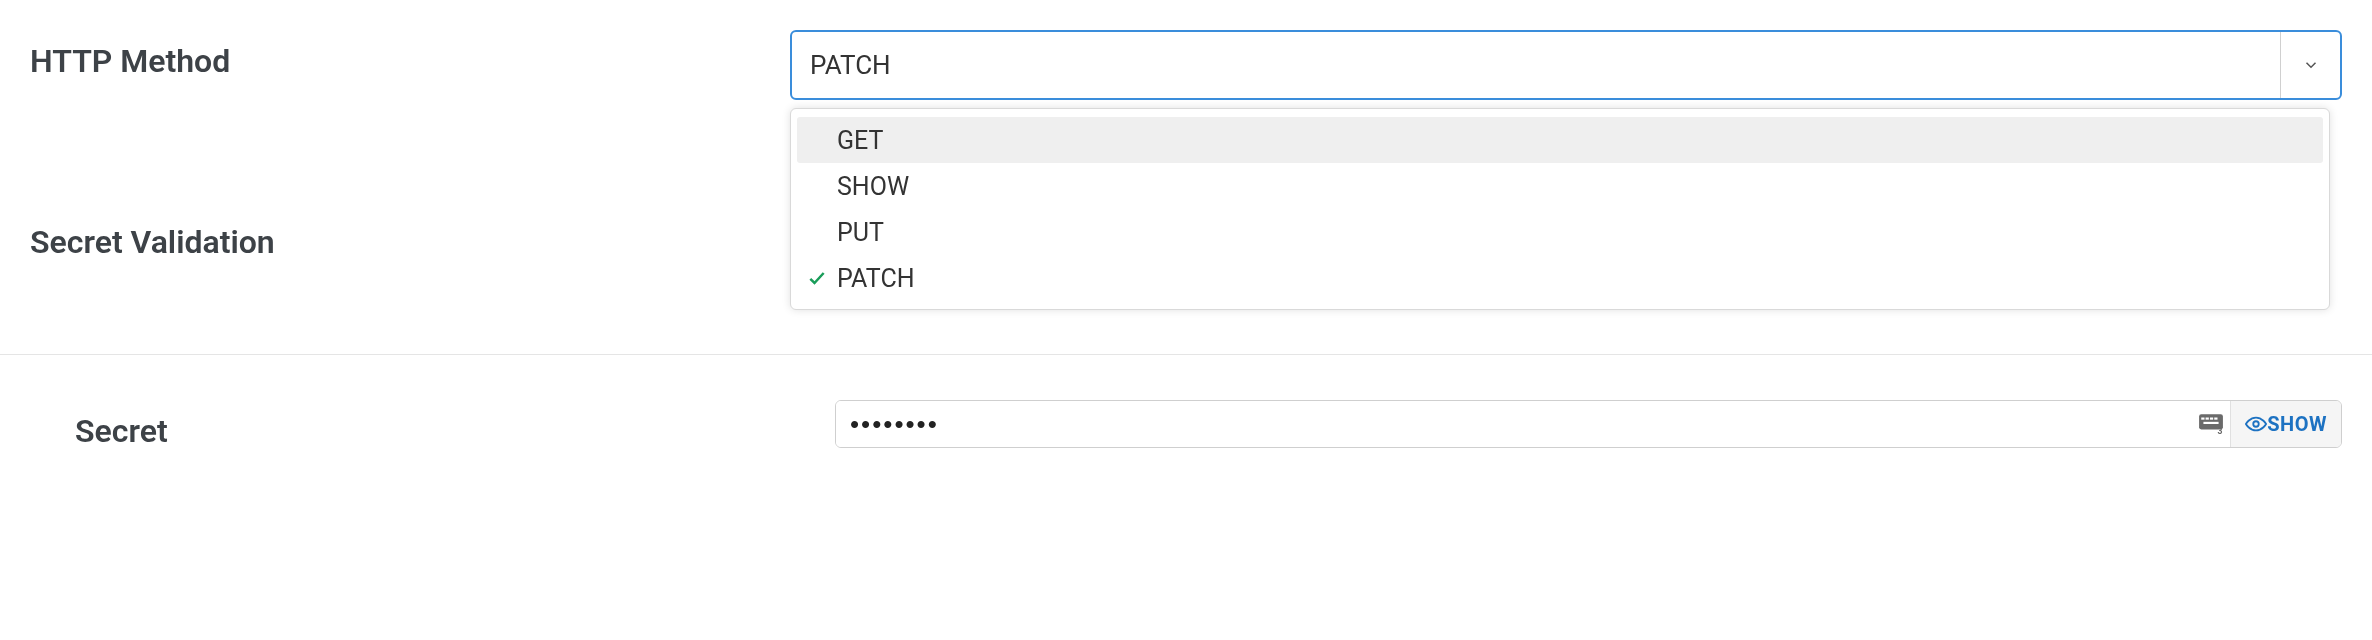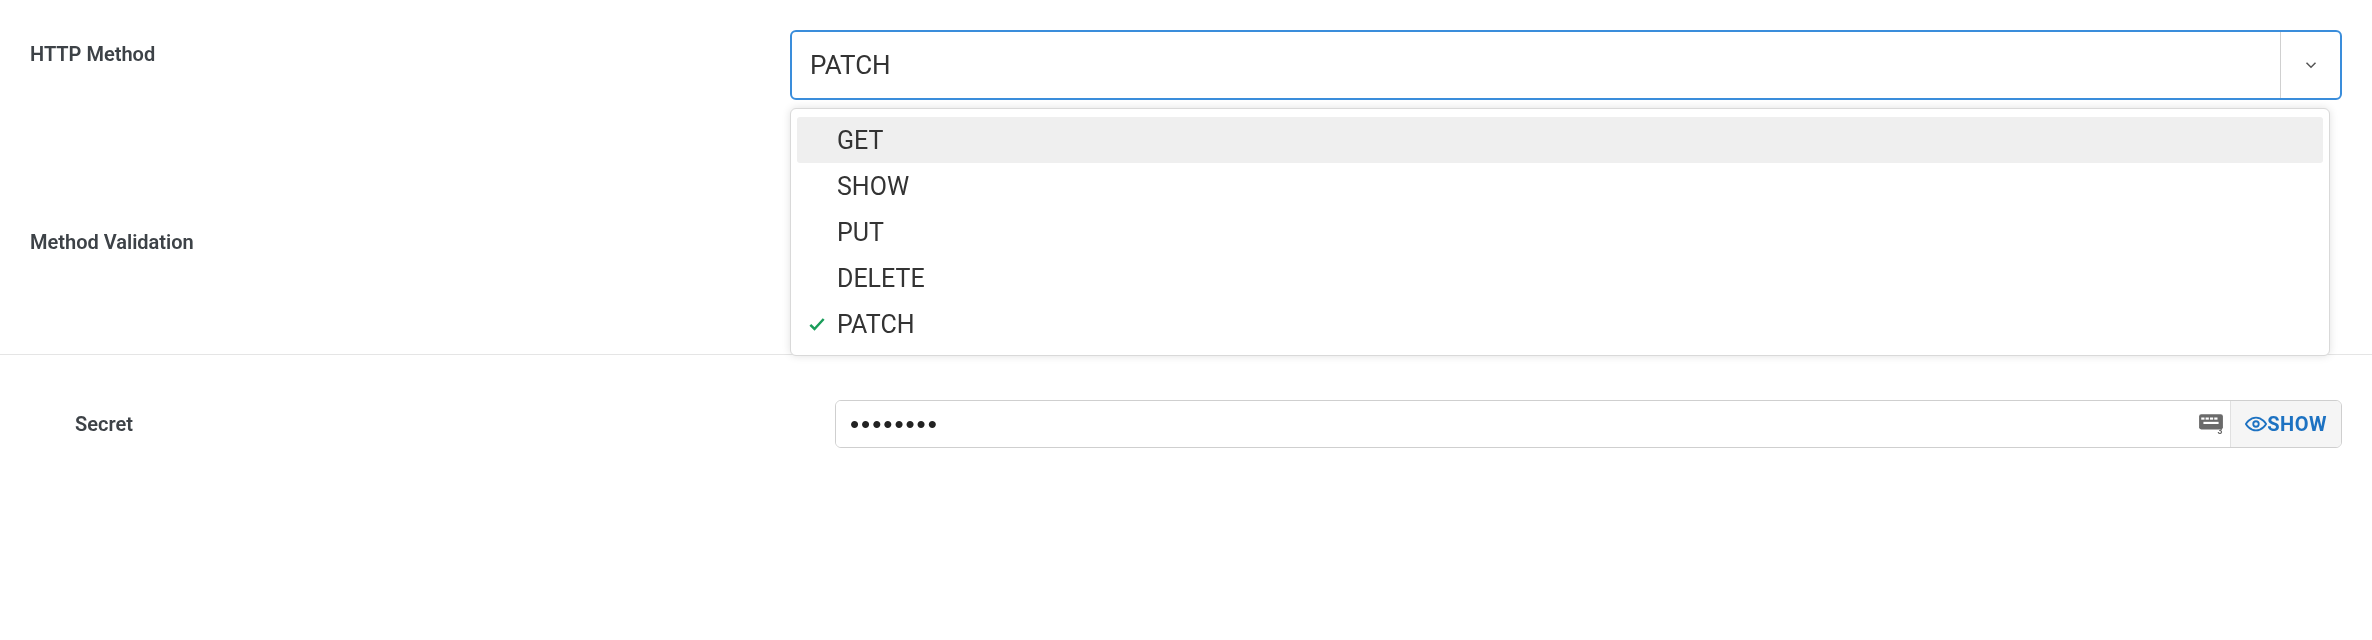--- a/index.html
+++ b/index.html
@@ -20,21 +20,21 @@
     align-items: flex-start;
     padding: 30px 30px;
     border-bottom: 1px solid #e5e5e5;
     position: relative;
   }
   .form-row.no-border {
     border-bottom: none;
   }
   .form-label {
     flex: 0 0 760px;
-    font-size: 20px;
+    font-size: 32px;
     font-weight: 600;
     color: #3d4247;
     padding-top: 12px;
   }
   .form-control-wrap {
     flex: 1;
     position: relative;
     border-radius: 12px;
   }
   .select-box {
@@ -199,38 +199,34 @@
         </div>
         <div class="dropdown-item">
           <span class="check-slot"></span>
           <span class="opt-label">SHOW</span>
         </div>
         <div class="dropdown-item">
           <span class="check-slot"></span>
           <span class="opt-label">PUT</span>
         </div>
         <div class="dropdown-item">
-          <span class="check-slot"></span>
-          <span class="opt-label">DELETE</span>
-        </div>
-        <div class="dropdown-item">
           <span class="check-slot">
             <svg class="check-icon" viewBox="0 0 24 24">
               <polyline points="4 13 9 18 20 6"></polyline>
             </svg>
           </span>
           <span class="opt-label">PATCH</span>
         </div>
       </div>
 
   </div>
 </div>
 
 <div class="form-row rv-row">
-  <div class="form-label">Method Validation</div>
+  <div class="form-label">Secret Validation</div>
   <div class="form-control-wrap"></div>
 </div>
 
 <div class="form-row no-border secret-row">
   <div class="form-label">Secret</div>
   <div class="form-control-wrap">
     <div class="secret-field-wrap">
       <input type="password" class="secret-input" value="••••••••" style="">
       <div class="secret-input-icon">
         <svg class="kb-icon" viewBox="0 0 24 20">

